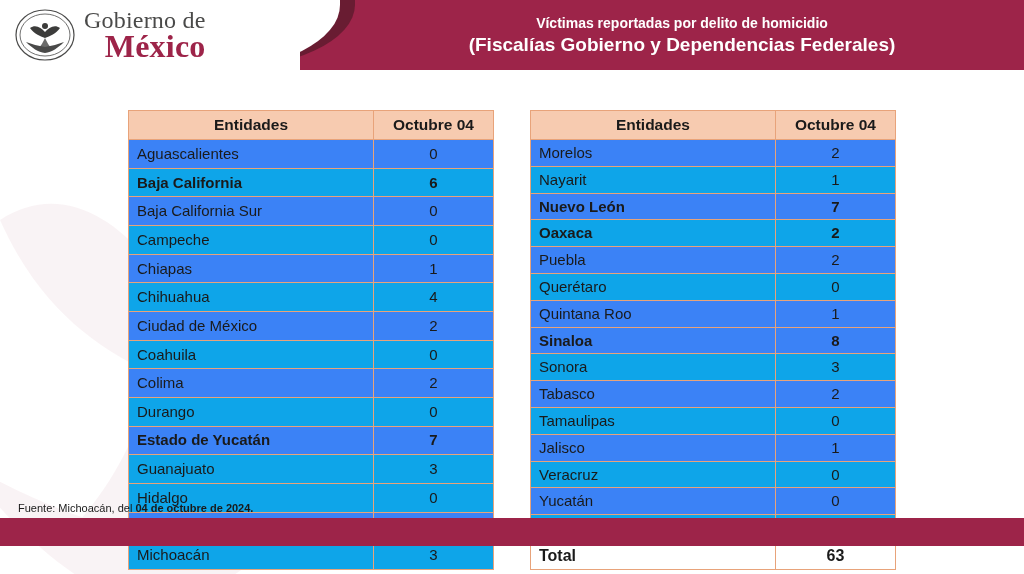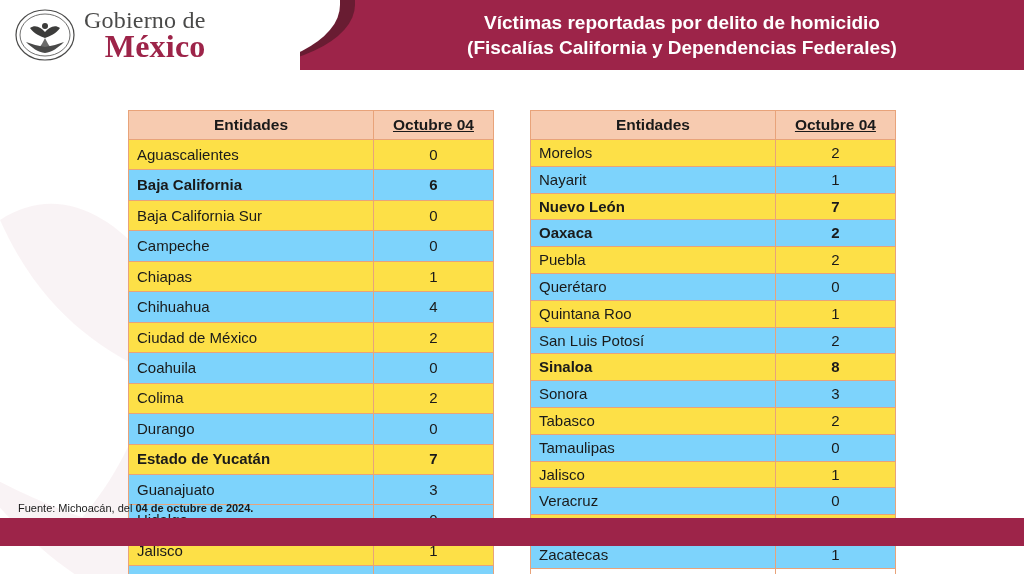--- a/index.html
+++ b/index.html
@@ -102,21 +102,21 @@
     height: 70px;
     display: flex;
     flex-direction: column;
     align-items: center;
     justify-content: center;
     color: #ffffff;
     text-align: center;
     z-index: 3;
   }
   .header-title .line1 {
-    font-size: 19px;
+    font-size: 14px;
     font-weight: bold;
   }
   .header-title .line2 {
     font-size: 19px;
     font-weight: bold;
     margin-top: 3px;
   }
 
   
   .content {
@@ -144,30 +144,30 @@
   }
   table.data th {
     background: #f7cbb0;
     font-weight: bold;
     font-size: 15.5px;
     padding: 5px 0;
     border: 1px solid #e8a37a;
     text-align: center;
   }
   table.data th.col-entidad { width: 246px; }
-  table.data th.col-valor { width: 120px; text-decoration: underline; }
+  table.data th.col-valor { width: 120px; }
   table.data td {
     padding: 3px 8px;
     border: 1px solid #e8a37a;
     line-height: 1.32;
   }
   table.data td.entidad { text-align: left; }
   table.data td.valor { text-align: center; }
-  tr.shade td { background: #7dd3fc; }
-  tr.plain td { background: #fde047; }
+  tr.shade td { background: #0ea5e9; }
+  tr.plain td { background: #3b82f6; }
   tr.bold td { font-weight: bold; }
   tr.total td {
     background: #ffffff;
     font-weight: bold;
     font-size: 16px;
   }
 
   
   .footer-band {
     position: absolute;
@@ -204,21 +204,21 @@
       <circle cx="31" cy="18" r="3" fill="#3c3c3b"></circle>
     </svg>
     <div class="logo-text">
       <div class="logo-gob">Gobierno de</div>
       <div class="logo-mex">México</div>
     </div>
   </div>
 
   <div class="header-title">
     <div class="line1">Víctimas reportadas por delito de homicidio</div>
-    <div class="line2">(Fiscalías California y Dependencias Federales)</div>
+    <div class="line2">(Fiscalías Gobierno y Dependencias Federales)</div>
   </div>
 </div>
 
 <div class="content">
 
   <svg class="watermark" viewBox="0 0 430 500">
     <path d="M60 80 C120 40 180 80 215 130 C250 80 310 40 370 80 C330 170 270 210 215 235 C160 210 100 170 60 80 Z" fill="#9d2449"></path>
     <path d="M215 235 C200 290 175 340 140 380 C180 400 250 400 290 380 C255 340 230 290 215 235 Z" fill="#9d2449"></path>
     <path d="M20 320 C90 360 150 385 215 395 C280 385 340 360 410 320 C340 410 280 455 215 470 C150 455 90 410 20 320 Z" fill="#9d2449"></path>
   </svg>
@@ -325,24 +325,20 @@
             <td class="valor">2</td>
           </tr>
           <tr class="shade">
             <td class="entidad">Querétaro</td>
             <td class="valor">0</td>
           </tr>
           <tr class="plain">
             <td class="entidad">Quintana Roo</td>
             <td class="valor">1</td>
           </tr>
-          <tr class="shade">
-            <td class="entidad">San Luis Potosí</td>
-            <td class="valor">2</td>
-          </tr>
           <tr class="plain bold">
             <td class="entidad">Sinaloa</td>
             <td class="valor">8</td>
           </tr>
           <tr class="shade">
             <td class="entidad">Sonora</td>
             <td class="valor">3</td>
           </tr>
           <tr class="plain">
             <td class="entidad">Tabasco</td>

